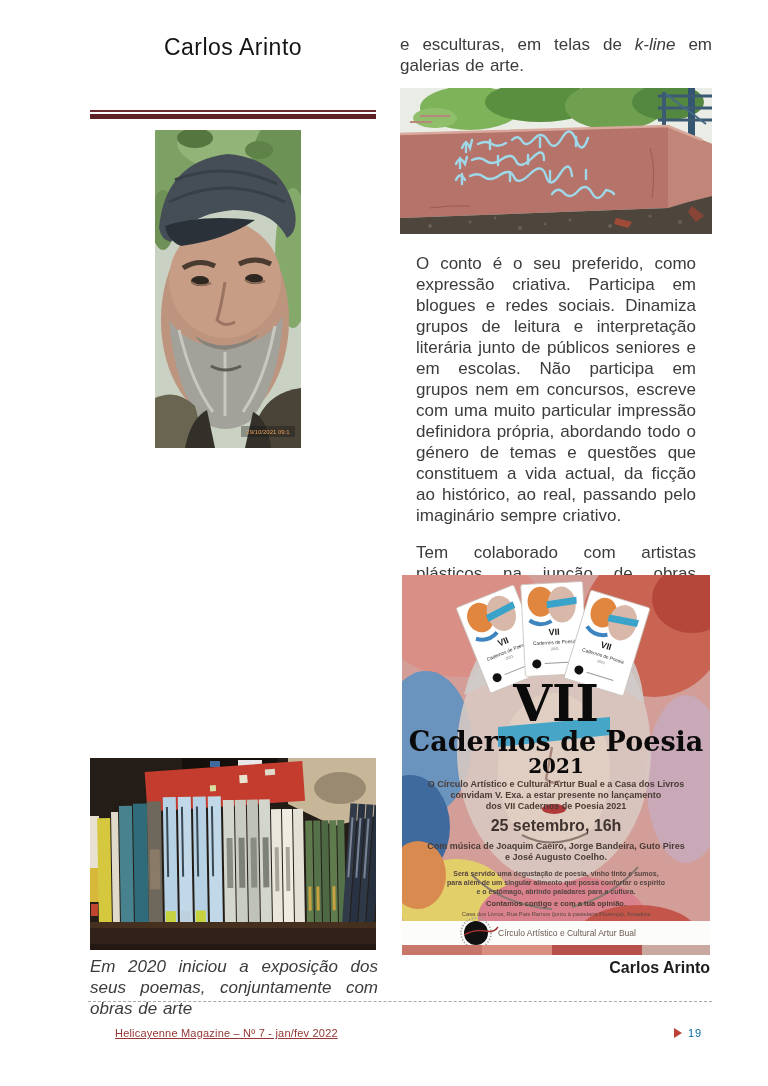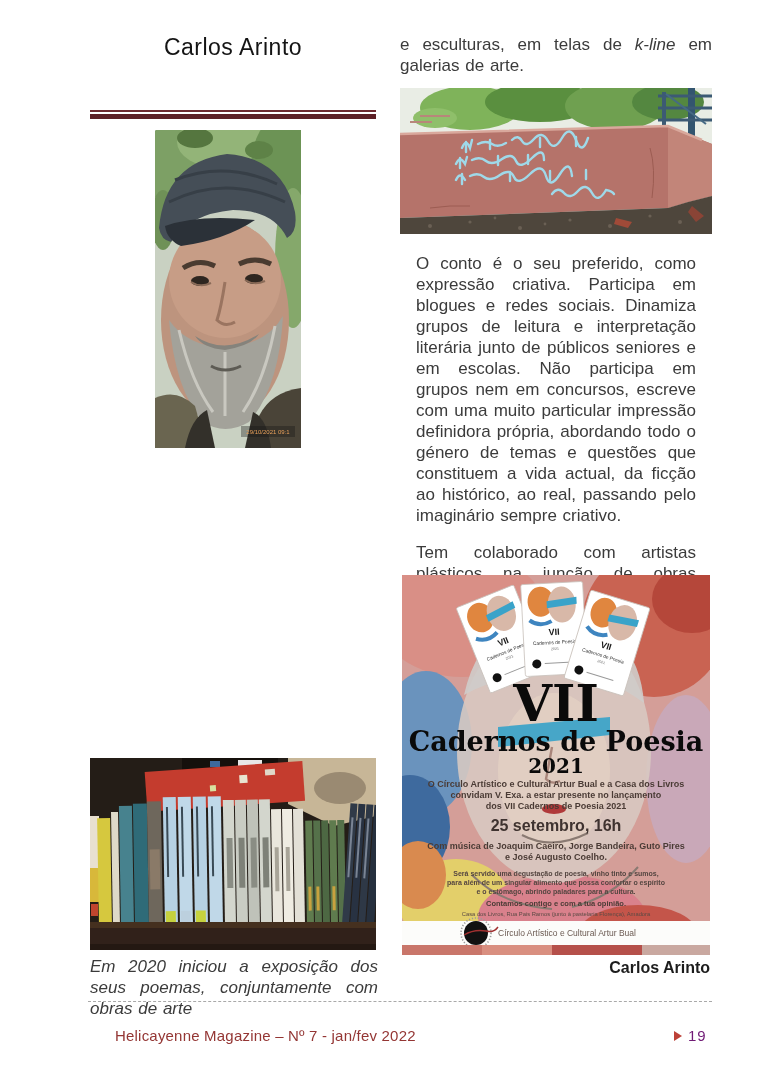--- a/index.html
+++ b/index.html
@@ -33,28 +33,28 @@
   .poster{left:402px;top:575px;width:308px;height:380px;}
   .rc-caption{
     left:400px;top:959px;width:310px;text-align:right;
     font-size:16px;font-weight:bold;color:#1c1c1c;
   }
   .footer-divider{
     left:88px;top:1001px;width:624px;height:0;
     border-top:1.5px dashed #a9a9a9;
   }
   .footer-left{
-    left:115px;top:1027px;font-size:15px;color:#943634;letter-spacing:.2px;
+    left:115px;top:1027px;font-size:11px;color:#943634;letter-spacing:.2px;text-decoration:underline;
   }
   .footer-right{left:674px;top:1027px;display:flex;align-items:center;gap:6px;}
   .page-marker{
     width:0;height:0;border-top:5px solid transparent;border-bottom:5px solid transparent;
     border-left:8px solid #bd4138;
   }
-  .page-num{font-size:15px;color:#701a75;letter-spacing:1px;}
+  .page-num{font-size:11px;color:#0369a1;letter-spacing:1px;}
   svg text{font-family:"Liberation Sans",sans-serif;}
   svg .serif{font-family:"DejaVu Serif",serif;}
 </style>
 </head>
 <body>
 
 <div>
 
   <div class="abs page-title">Carlos Arinto</div>
   <div class="abs title-rule"></div>

